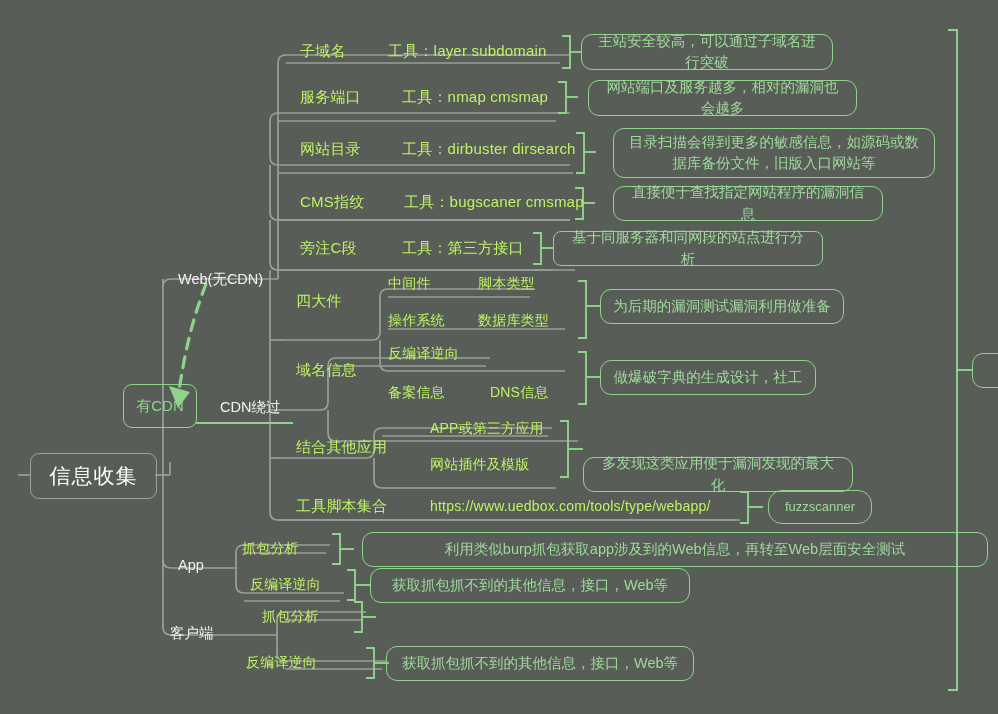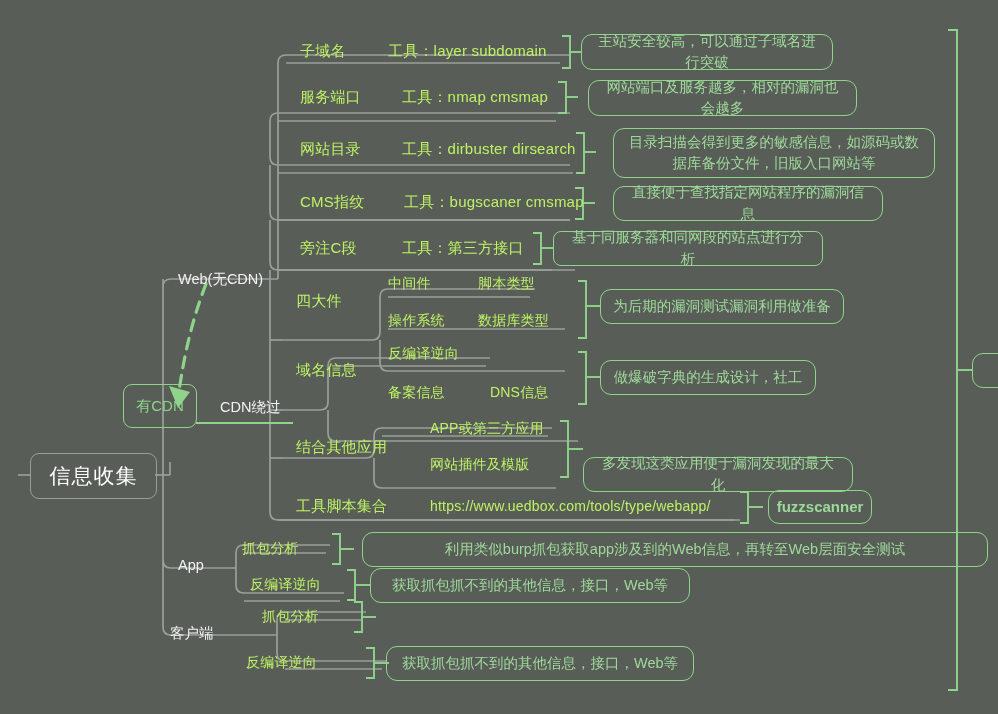--- a/index.html
+++ b/index.html
@@ -57,21 +57,21 @@
     color:#9fd99a;
     font-size:14.5px;
     line-height:1.45;
     display:flex;align-items:center;justify-content:center;
     text-align:center;
     padding:0 11px;
     box-sizing:border-box;
     background:transparent;
   }
   .note.two{line-height:1.42;}
-  .note.tag{font-size:15px;font-weight:bold;}
+  .note.tag{font-size:13px;font-weight:normal;border-radius:14px;}
   
   .note.stub{border-radius:11px;}
 
   
   .edge-label{
     position:absolute;color:#f2f2f2;font-size:14.5px;white-space:nowrap;
   }
 </style>
 </head>
 <body>

